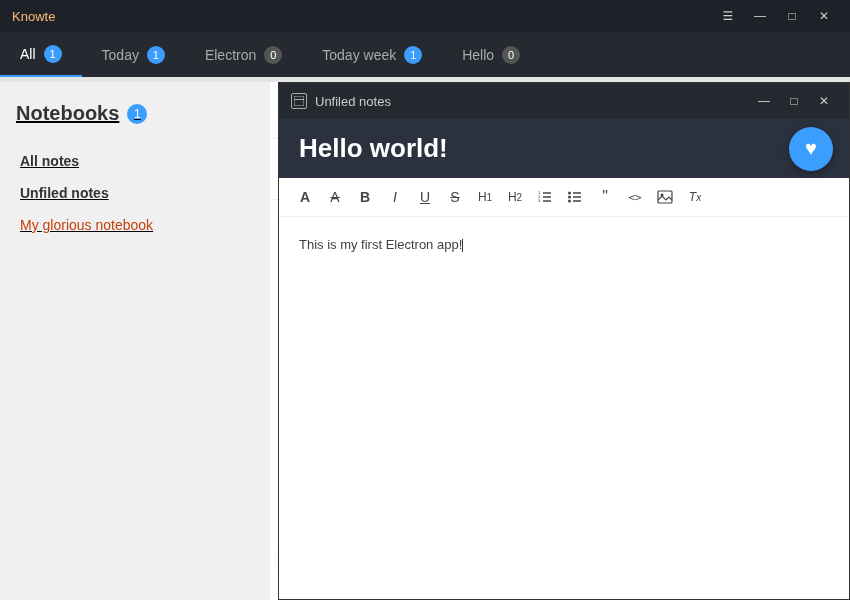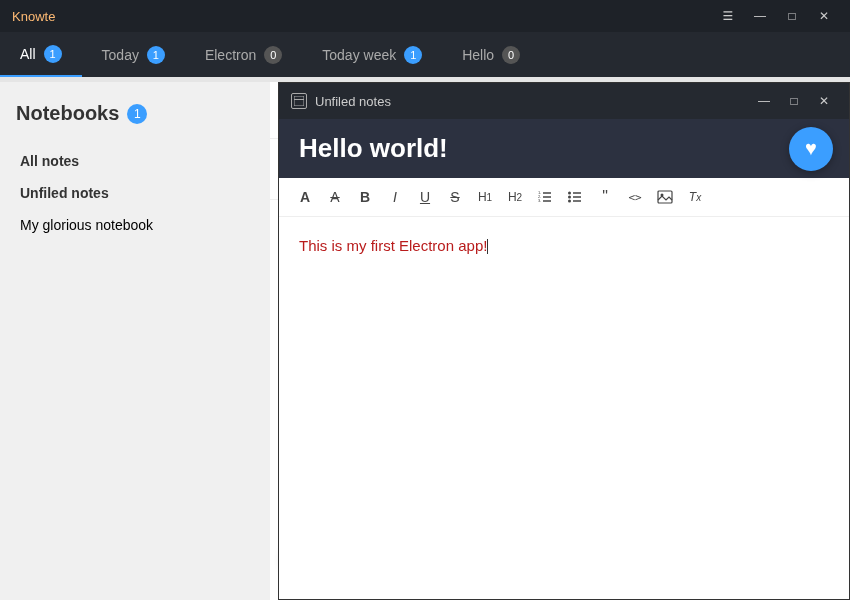--- a/index.html
+++ b/index.html
@@ -85,20 +85,21 @@
       display: flex;
       height: calc(600px - 32px - 50px);
     }
 
     
     .sidebar {
       width: 270px;
       background: #f0f0f0;
       padding: 20px 16px;
       flex-shrink: 0;
+      text-decoration: underline;
     }
     .sidebar-header {
       display: flex;
       align-items: center;
       gap: 8px;
       margin-bottom: 20px;
     }
     .sidebar-header-title {
       font-size: 20px;
       font-weight: 600;
@@ -118,21 +119,21 @@
     .sidebar-item {
       padding: 8px 4px;
       font-size: 14px;
       color: #333;
       cursor: pointer;
     }
     .sidebar-item.bold {
       font-weight: 700;
     }
     .sidebar-item.link-color {
-      color: #000000;
+      color: #c2410c;
     }
 
     
     .notes-panel {
       flex: 1;
       background: #fff;
       display: flex;
       flex-direction: column;
     }
     .notes-header {
@@ -335,22 +336,22 @@
       align-items: center;
       justify-content: center;
       font-size: 14px;
       color: #444;
       border-radius: 3px;
     }
 
     .editor-content {
       flex: 1;
       padding: 20px;
-      font-size: 15px;
-      color: #b91c1c;
+      font-size: 13px;
+      color: #404040;
       outline: none;
       overflow-y: auto;
     }
     .cursor {
       display: inline-block;
       width: 1px;
       height: 1em;
       background: #333;
       animation: blink 1s step-end infinite;
       vertical-align: text-bottom;

